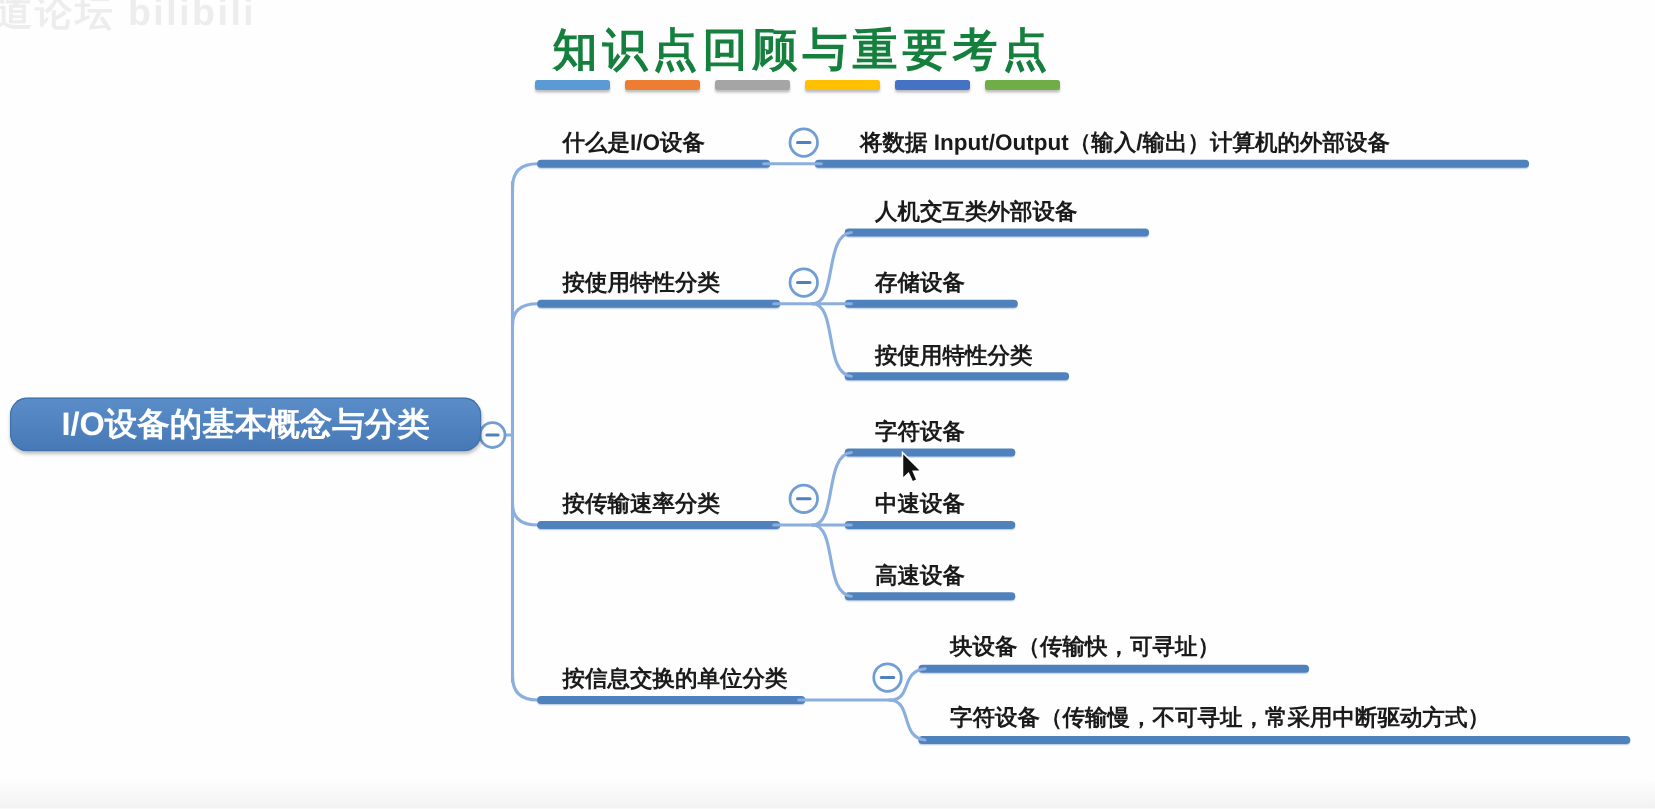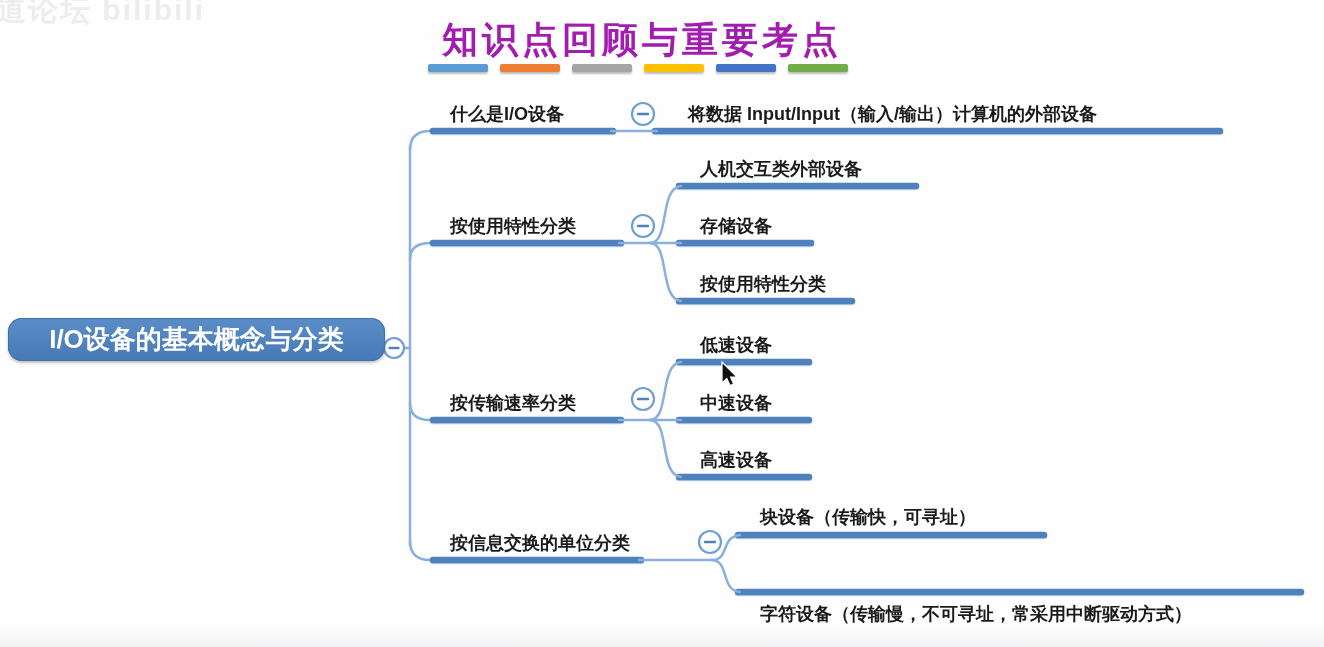--- a/index.html
+++ b/index.html
@@ -9,21 +9,21 @@
   }
   
   .watermark{
     position:absolute;left:-4px;top:-10px;font-size:30px;font-weight:bold;
     color:#ededee;letter-spacing:2px;white-space:nowrap;
   }
   
   .title{
     position:absolute;left:412px;top:16px;width:460px;text-align:center;
     font-family:"DejaVu Serif","Liberation Serif",serif;font-weight:bold;
-    font-size:36px;letter-spacing:4px;color:#a21caf;white-space:nowrap;
+    font-size:36px;letter-spacing:4px;color:#15803d;white-space:nowrap;
   }
   .bars{position:absolute;left:428px;top:64px;display:flex;gap:12px;}
   .bar{width:60px;height:8px;border-radius:2px;box-shadow:0 2px 2px rgba(110,110,110,.45);}
   
   .root-node{
     position:absolute;left:8px;top:318px;width:377px;height:43px;border-radius:14px;
     background:linear-gradient(#5b8ec9,#4678b5);
     box-shadow:0 2px 3px rgba(0,0,0,.25), inset 0 0 0 1px #4071ad;
     display:flex;align-items:center;justify-content:center;
     color:#fff;font-weight:bold;font-size:26px;white-space:nowrap;
@@ -129,30 +129,30 @@
       <circle class="collapse-circle" cx="710" cy="542" r="11"></circle>
       <path class="minus" d="M705 542 H715"></path>
     </g>
 
     <path d="M722 362 L722 383 L726.8 378.6 L730 385.6 L733.6 384 L730.6 377 L737 377 Z" fill="#111" stroke="#fff" stroke-width="1.2"></path>
   </svg>
 
   <div class="root-node">I/O设备的基本概念与分类</div>
 
   <div class="lbl" style="left:450px;top:101px;">什么是I/O设备</div>
-  <div class="lbl" style="left:688px;top:101px;">将数据 Input/Input（输入/输出）计算机的外部设备</div>
+  <div class="lbl" style="left:688px;top:101px;">将数据 Input/Output（输入/输出）计算机的外部设备</div>
 
   <div class="lbl" style="left:700px;top:156px;">人机交互类外部设备</div>
   <div class="lbl" style="left:450px;top:213px;">按使用特性分类</div>
   <div class="lbl" style="left:700px;top:213px;text-align:center;">存储设备</div>
   <div class="lbl" style="left:700px;top:271px;">按使用特性分类</div>
 
   <div class="lbl" style="left:450px;top:390px;">按传输速率分类</div>
-  <div class="lbl" style="left:700px;top:332px;">低速设备</div>
+  <div class="lbl" style="left:700px;top:332px;">字符设备</div>
   <div class="lbl" style="left:700px;top:390px;">中速设备</div>
   <div class="lbl" style="left:700px;top:447px;">高速设备</div>
 
   <div class="lbl" style="left:450px;top:530px;">按信息交换的单位分类</div>
   <div class="lbl" style="left:760px;top:504px;">块设备（传输快，可寻址）</div>
-  <div class="lbl" style="left:760px;top:561px;margin-top:40px;">字符设备（传输慢，不可寻址，常采用中断驱动方式）</div>
+  <div class="lbl" style="left:760px;top:561px;">字符设备（传输慢，不可寻址，常采用中断驱动方式）</div>
 
   <div class="bottom-strip"></div>
 </div>
 
 </body></html>

